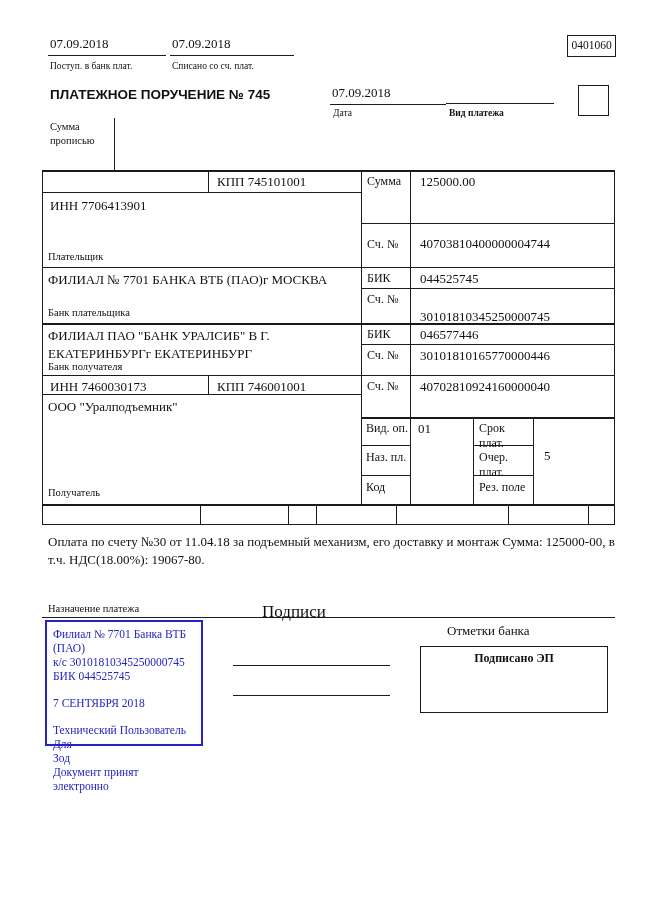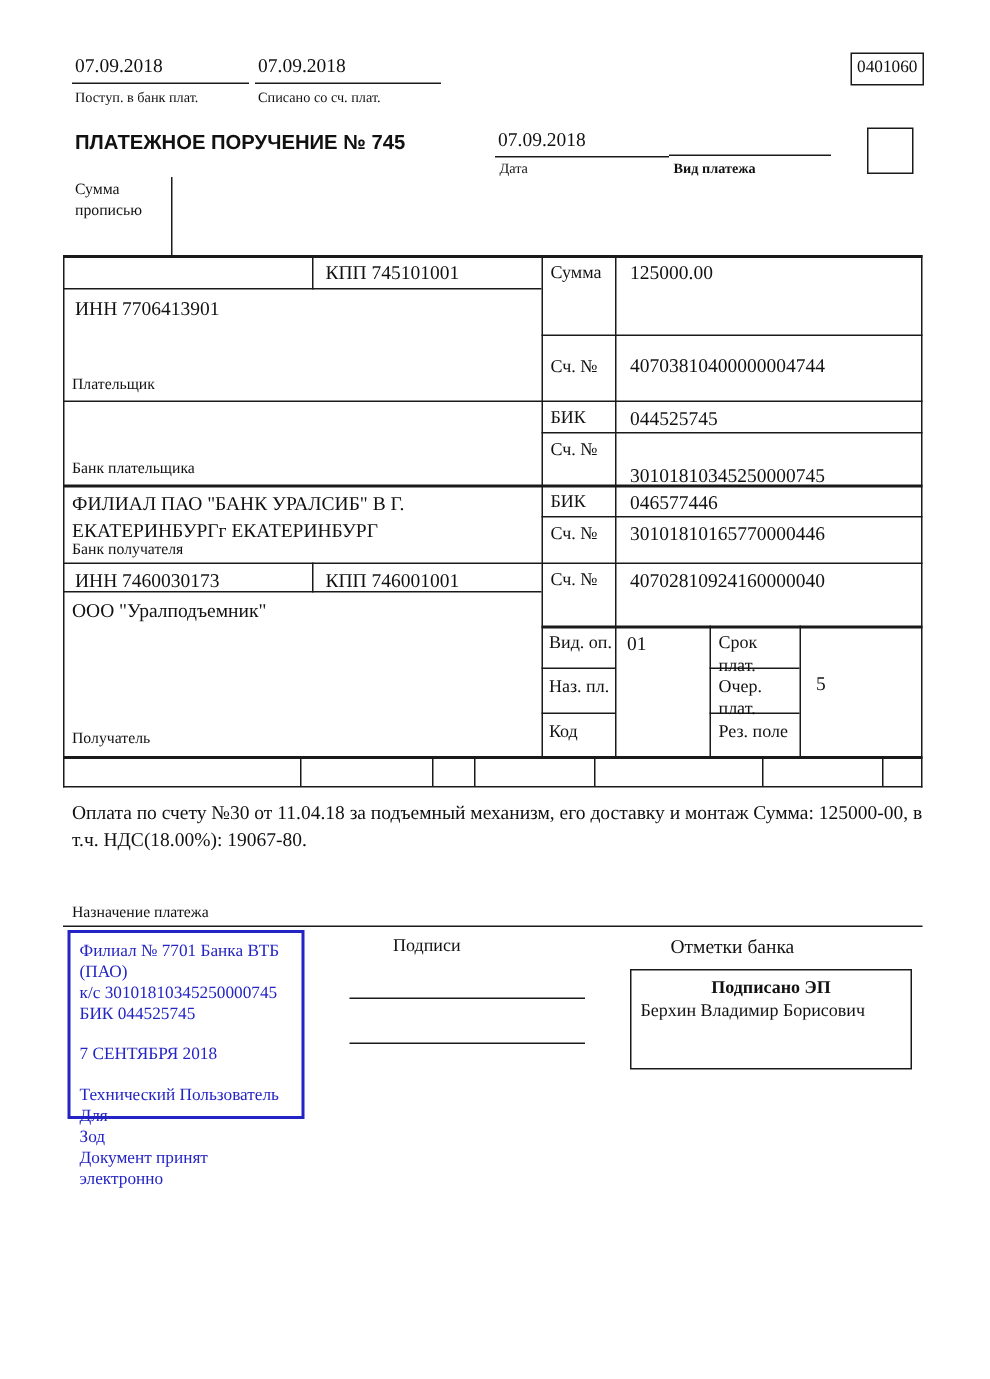--- a/index.html
+++ b/index.html
@@ -92,20 +92,21 @@
 
   <div class="abs val" style="left:50px;top:173px;margin-top:24px;">ИНН 7706413901</div>
   <div class="abs val" style="left:217px;top:173px;">КПП 745101001</div>
   <div class="abs cap" style="left:367px;top:174px;">Сумма</div>
   <div class="abs val" style="left:420px;top:173px;">125000.00</div>
 
   <div class="abs cap" style="left:367px;top:237px;">Сч. №</div>
   <div class="abs val" style="left:420px;top:235px;">40703810400000004744</div>
   <div class="abs lbl" style="left:48px;top:251px;">Плательщик</div>
 
+  <div class="abs val" style="left:48px;top:271px;width:310px;">ФИЛИАЛ № 7701 БАНКА ВТБ (ПАО)г МОСКВА</div>
   <div class="abs cap" style="left:367px;top:271px;">БИК</div>
   <div class="abs val" style="left:420px;top:270px;">044525745</div>
   <div class="abs cap" style="left:367px;top:292px;">Сч. №</div>
   <div class="abs val" style="left:420px;top:291px;margin-top:17px;">30101810345250000745</div>
   <div class="abs lbl" style="left:48px;top:307px;">Банк плательщика</div>
 
   <div class="abs val" style="left:48px;top:327px;width:245px;">ФИЛИАЛ ПАО "БАНК УРАЛСИБ" В Г. ЕКАТЕРИНБУРГг ЕКАТЕРИНБУРГ</div>
   <div class="abs cap" style="left:367px;top:327px;">БИК</div>
   <div class="abs val" style="left:420px;top:326px;">046577446</div>
   <div class="abs cap" style="left:367px;top:348px;">Сч. №</div>
@@ -135,24 +136,23 @@
   <div class="bluebox" style="left:45px;top:620px;width:158px;height:126px;">
     <div>Филиал № 7701 Банка ВТБ (ПАО)</div>
     <div>к/с 30101810345250000745</div>
     <div>БИК 044525745</div>
     <div class="gaptop">7 СЕНТЯБРЯ 2018</div>
     <div class="gaptop">Технический Пользователь Для</div>
     <div>Зод</div>
     <div>Документ принят электронно</div>
   </div>
 
-  <div class="abs" style="left:262px;top:623px;font-size:12px;">Подписи</div>
+  <div class="abs" style="left:262px;top:602px;font-size:17px;">Подписи</div>
   <div class="hline" style="left:233px;top:665px;width:157px;"></div>
   <div class="hline" style="left:233px;top:695px;width:157px;"></div>
 
   <div class="abs" style="left:447px;top:623px;font-size:13px;">Отметки банка</div>
 
   <div class="epbox" style="left:420px;top:646px;width:188px;height:67px;">
     <div class="b" style="text-align:center;">Подписано ЭП</div>
-    <div>Берхин Владимир Борисович</div>
   </div>
 
 </div>
 
 </body></html>

